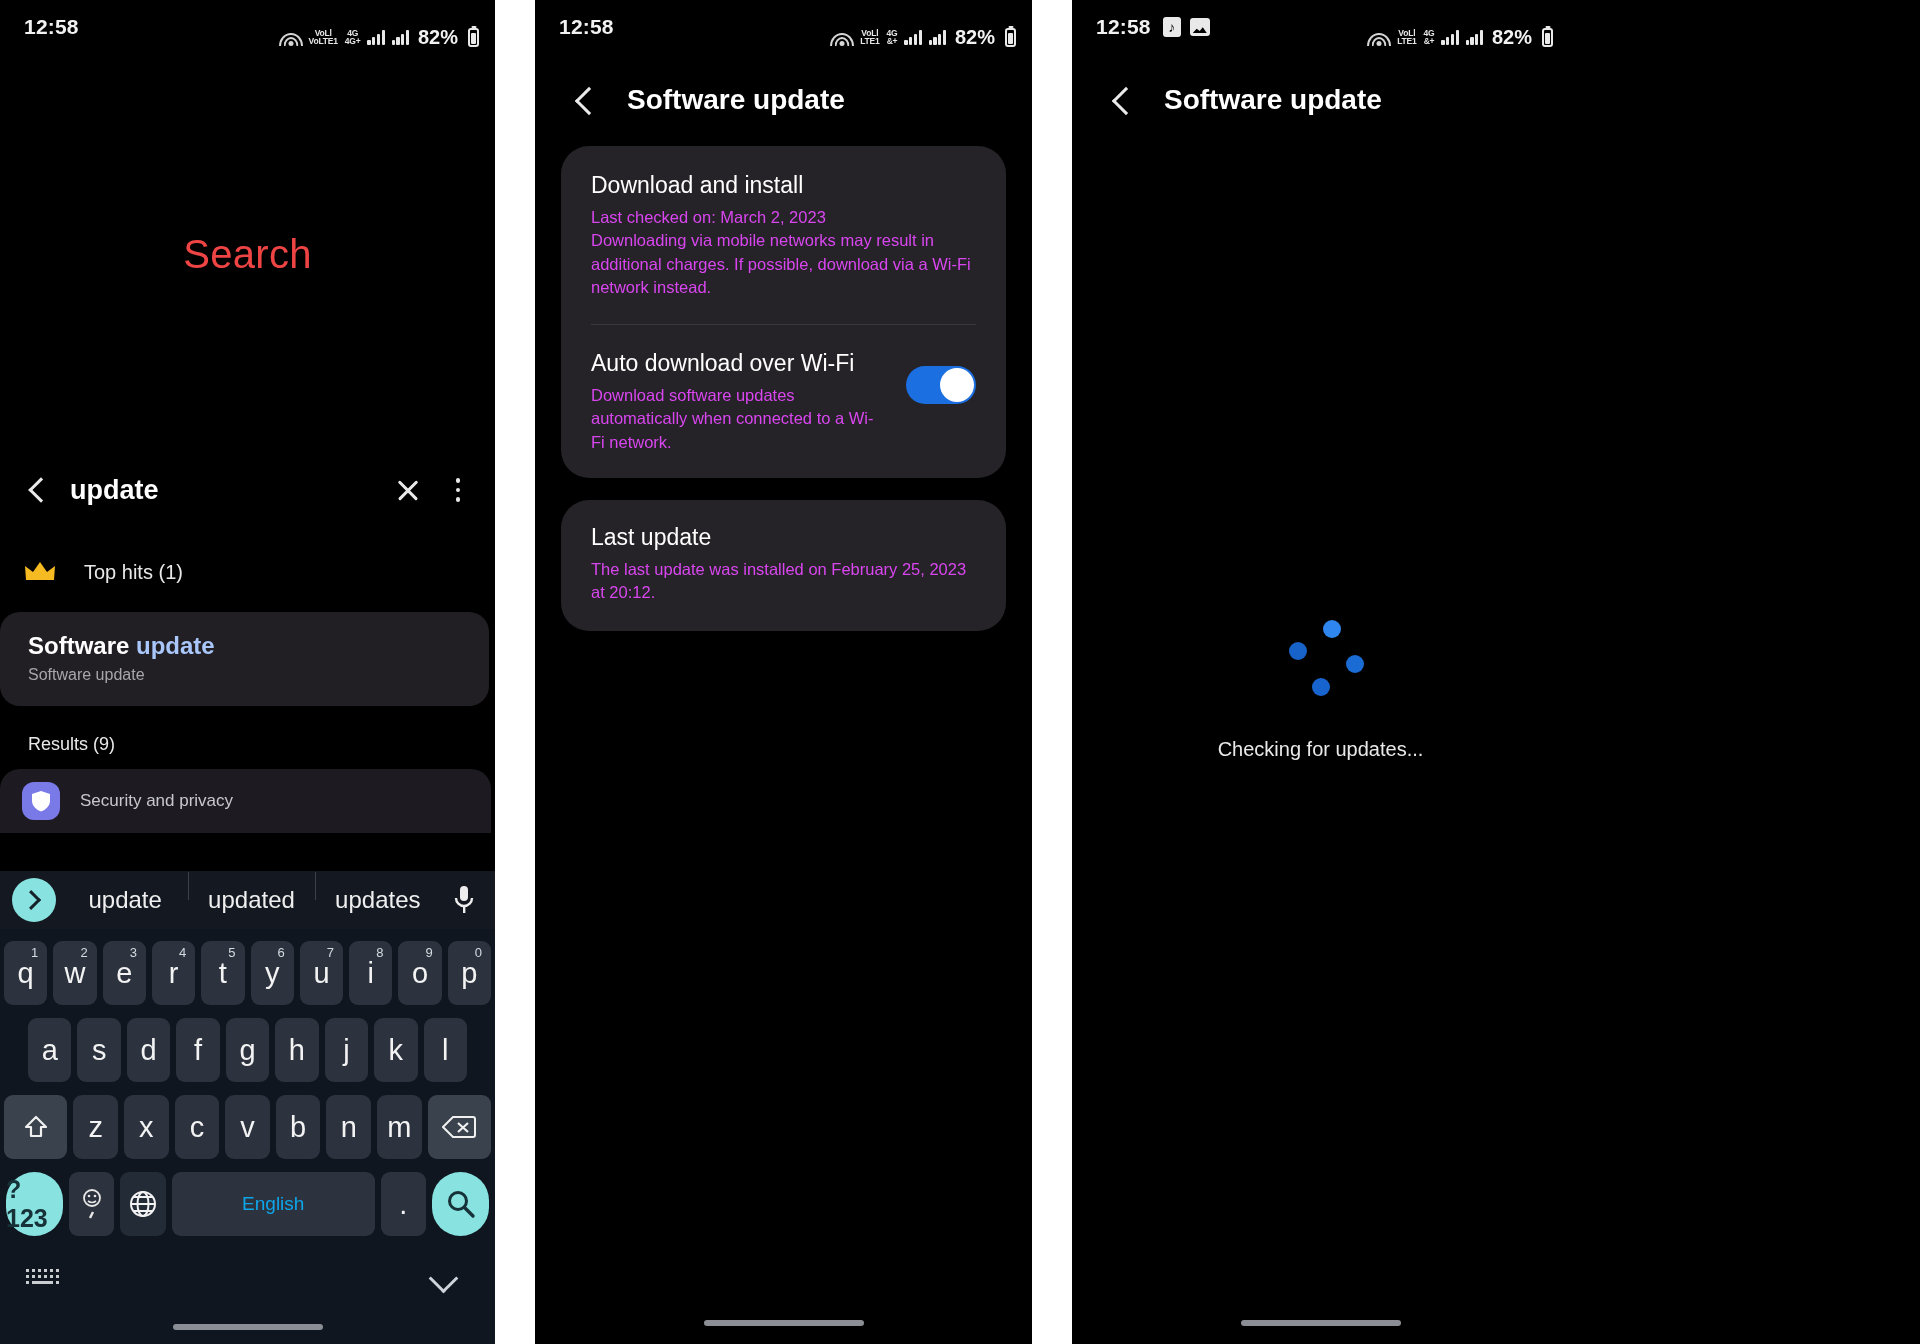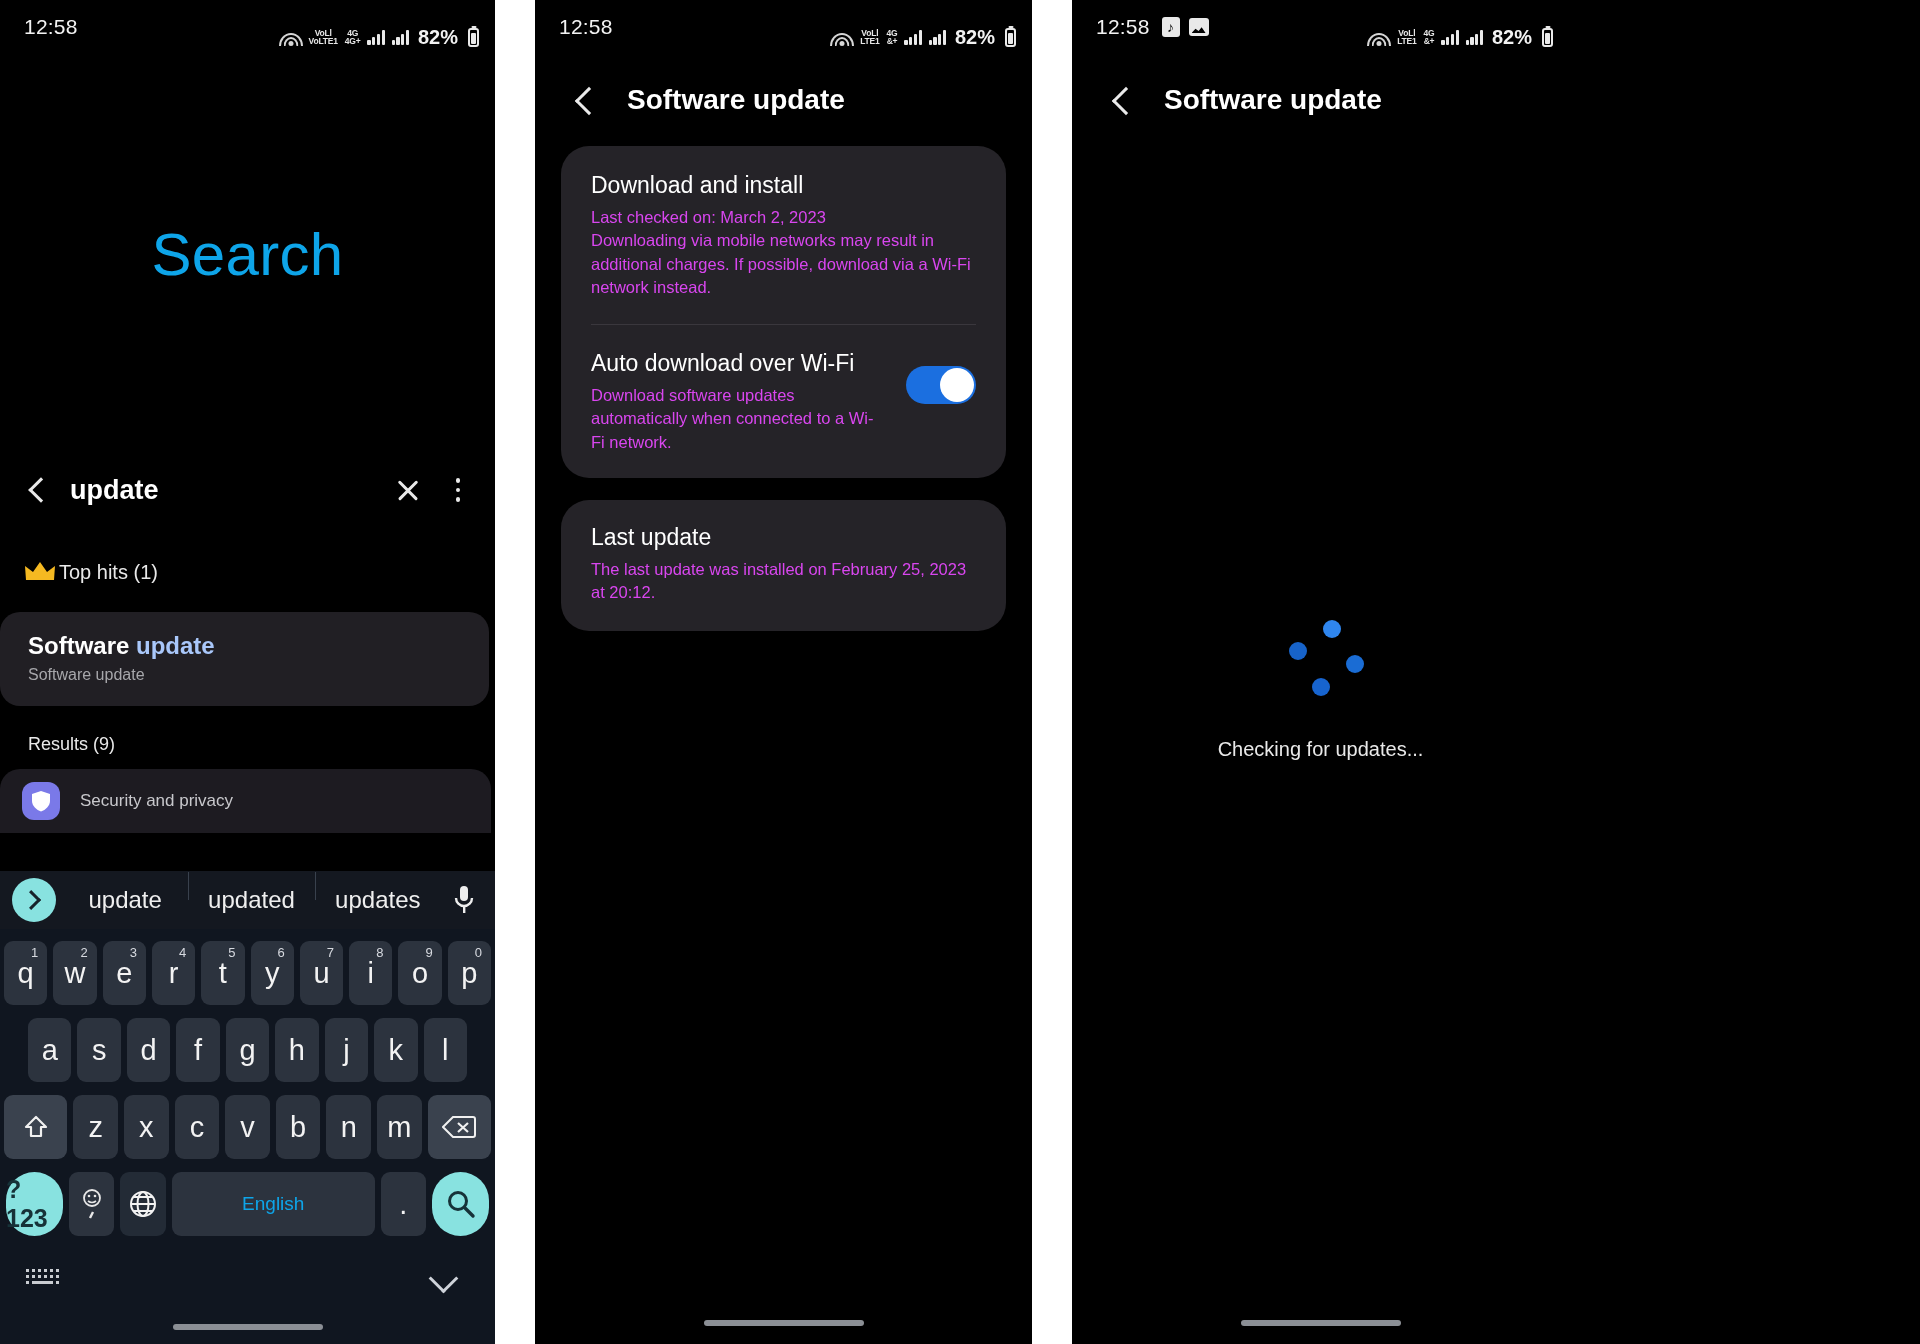--- a/index.html
+++ b/index.html
@@ -31,21 +31,21 @@
   .tail       { flex: 1; background:#000; height:1344px;}
 
   
   .statusbar {
     height: 54px;
     display: flex; align-items: center;
     padding: 0 16px 0 24px;
     color: #f2f2f2;
     position: relative;
   }
-  .sb-time { font-size: 21px; font-weight: 400; letter-spacing: .2px; }
+  .sb-time { font-size: 21px; font-weight: 700; letter-spacing: .2px; }
   .sb-left-icons { display: flex; align-items: center; gap: 9px; margin-left: 12px; }
   .sb-right { margin-left: auto; display: flex; align-items: center; gap: 7px; margin-top: 20px; }
 
   .ic-cast { width: 22px; height: 18px; position: relative; opacity: .92; }
   .ic-cast::before, .ic-cast::after {
     content:""; position:absolute; left:50%; bottom:0; transform:translateX(-50%);
     border:2px solid #e9e9e9; border-bottom:none; border-radius:50% 50% 0 0 / 100% 100% 0 0;
   }
   .ic-cast::before { width: 20px; height: 11px; }
   .ic-cast::after  { width: 11px; height: 7px; }
@@ -72,41 +72,41 @@
   .ic-music::after{content:"\266A";position:absolute;inset:0;color:#000;font-size:14px;
       display:flex;align-items:center;justify-content:center;}
   .ic-photo { width:20px;height:18px;background:#e9e9e9;border-radius:3px;position:relative;}
   .ic-photo::after{content:"";position:absolute;left:3px;right:3px;bottom:3px;height:7px;
       background:#000;clip-path:polygon(0 100%,28% 40%,50% 72%,72% 18%,100% 100%);}
 
   
   .search-hero {
     height: 400px; display:flex; align-items:center; justify-content:center;
   }
-  .search-hero h1 { color:#0ea5e9; font-size:60px; font-weight:400; letter-spacing:.3px;}
+  .search-hero h1 { color:#ef4444; font-size:40px; font-weight:400; letter-spacing:.3px;}
 
   .search-row {
     display:flex; align-items:center; height:72px; padding:0 22px; gap:18px;
   }
   .chev-back {
     width:30px;height:30px;position:relative;flex:none;cursor:pointer;
   }
   .chev-back::before{
     content:"";position:absolute;left:10px;top:6px;width:15px;height:15px;
     border-left:3px solid #eaeaea;border-bottom:3px solid #eaeaea;transform:rotate(45deg);
   }
   .search-term { color:#ffffff; font-size:27px; font-weight:600; flex:1;}
   .x-btn{width:34px;height:34px;position:relative;flex:none;cursor:pointer;}
   .x-btn::before,.x-btn::after{content:"";position:absolute;left:4px;top:16px;width:26px;height:2.6px;background:#e9e9e9;border-radius:2px;}
   .x-btn::before{transform:rotate(45deg);}
   .x-btn::after{transform:rotate(-45deg);}
   .dots-btn{width:30px;height:34px;display:flex;flex-direction:column;align-items:center;justify-content:center;gap:5px;flex:none;cursor:pointer;}
   .dots-btn i{width:4.5px;height:4.5px;border-radius:50%;background:#e9e9e9;display:block;}
 
-  .tophits-row{display:flex;align-items:center;gap:3px;padding:34px 30px 16px 24px;}
+  .tophits-row{display:flex;align-items:center;gap:28px;padding:34px 30px 16px 24px;}
   .crown{width:32px;height:24px;flex:none;position:relative;}
   .crown svg{display:block;}
   .tophits-label{color:#e9e9e9;font-size:20px;font-weight:500;}
 
   .result-card{
     margin:12px 0 0 0; background:#211f24; border-radius:20px;
     padding:20px 24px 22px 28px;
     width:calc(100% - 6px);
   }
   .result-title{font-size:24px;font-weight:600;color:#ffffff;}

